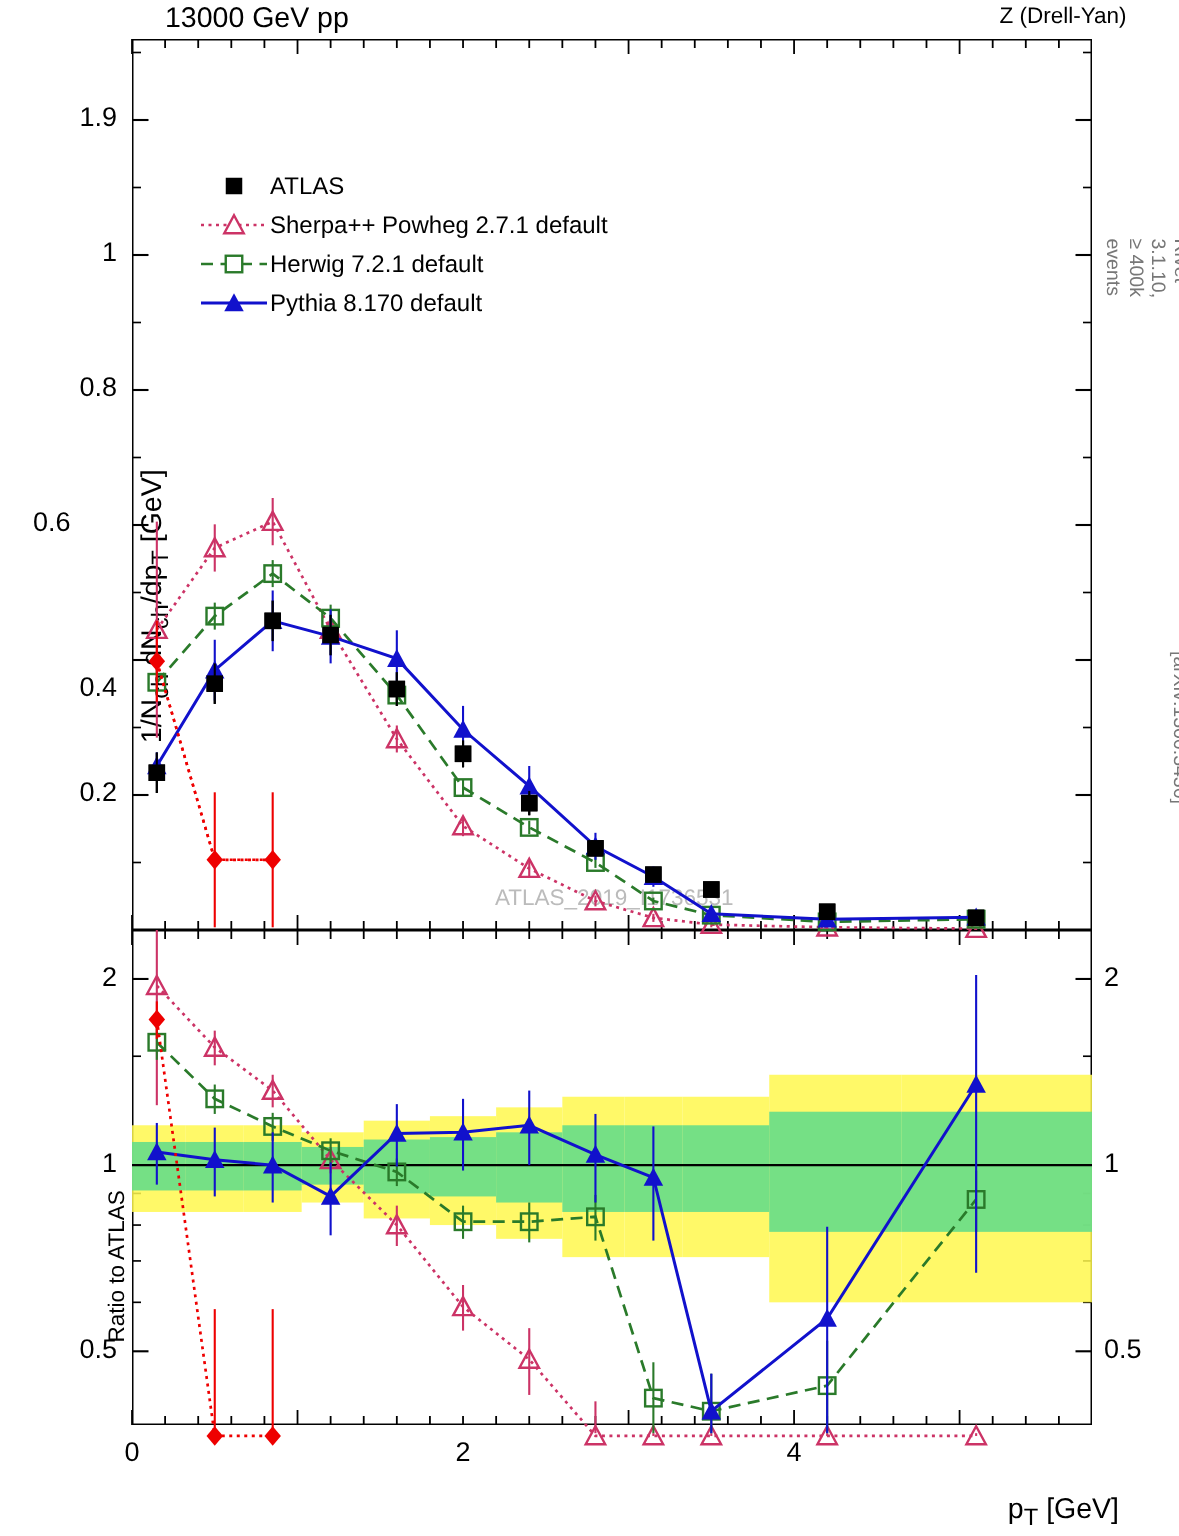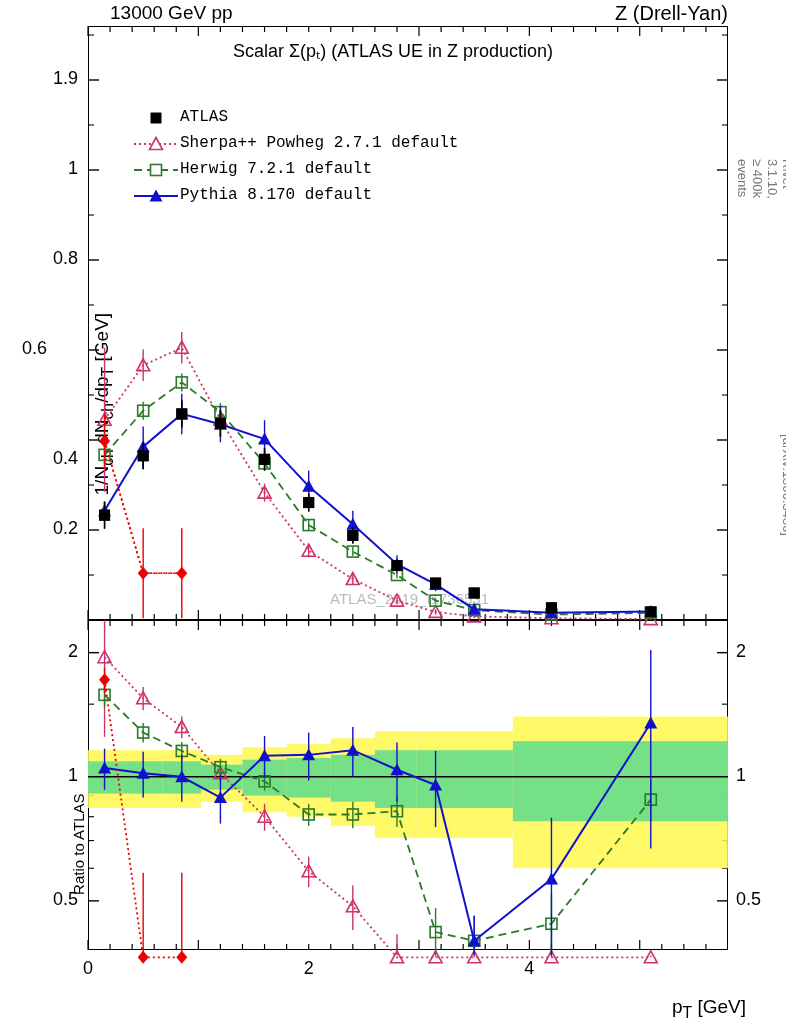--- a/index.html
+++ b/index.html
@@ -3,58 +3,57 @@
 <meta charset="utf-8">
 <style>
   html,body{margin:0;padding:0;background:#fff;}
   body{width:786px;height:1024px;font-family:"Liberation Sans",sans-serif;color:#000;}
   #root{position:relative;width:786px;height:1024px;}
   .abs{position:absolute;}
   .txt{font-size:15px;white-space:nowrap;text-align:right;}
 
   
   #hdr-left{left:110px;top:2px;font-size:19px;}
-  #hdr-right{right:58px;top:2px;font-size:20px;}
+  #hdr-right{right:35px;top:2px;font-size:15px;}
 
   
   #mainframe{left:88px;top:26px;width:640px;height:594px;border:1.6px solid #000;box-sizing:border-box;background:#fff;}
   #ratioframe{left:88px;top:620px;width:640px;height:330px;border:1.6px solid #000;box-sizing:border-box;background:#fff;}
   .ylab{position:absolute;font-size:18px;text-align:right;white-space:nowrap;}
   .xlab{position:absolute;font-size:18px;text-align:center;white-space:nowrap;}
 
   #plot-title{left:0;right:0;top:38px;text-align:center;font-size:18px;}
   #ylabel-main{left:26px;top:300px;transform:rotate(-90deg) translate(-50%,-50%);font-size:19px;}
   #ylabel-ratio{left:36px;top:785px;transform:rotate(-90deg) translate(-50%,-50%);font-size:15px;}
   #xlabel{right:40px;bottom:2px;font-size:19px;}
 
   
   .rside{position:absolute;font-size:13px;color:#777;transform-origin:50% 50%;}
   #rs1{left:744px;top:150px;}
   #rs2{left:744px;top:470px;}
 
   
   #legend{left:132px;top:108px;}
-  .legrow{display:flex;align-items:flex-start;height:26px;font-family:Liberation Mono, monospace;}
+  .legrow{display:flex;align-items:flex-end;height:26px;}
   .legmark{width:48px;display:flex;align-items:center;justify-content:center;}
   .legtext{font-size:16px;}
   svg{overflow:visible;}
   #watermark{left:330px;top:590px;font-size:15px;color:#bbb;}
 </style>
 </head>
 <body>
 
 <div id="root">
 
   <div class="abs txt" id="hdr-left">13000 GeV pp</div>
   <div class="abs txt" id="hdr-right">Z (Drell-Yan)</div>
 
   <div class="abs" id="mainframe"></div>
   <div class="abs" id="ratioframe"></div>
 
-  <div class="abs" id="plot-title">Scalar Σ(pₜ) (ATLAS UE in Z production)</div>
 
   <div class="abs" id="ylabel-main">
     1/N<sub>ch</sub>&nbsp;dN<sub>ch</sub>/dp<sub>T</sub> [GeV]
   </div>
   <div class="abs" id="ylabel-ratio">Ratio to ATLAS</div>
   <div class="abs" id="xlabel">p<sub>T</sub> [GeV]</div>
 
   <div class="rside" id="rs1" style="transform:rotate(90deg);">Rivet 3.1.10, ≥ 400k events</div>
   <div class="rside" id="rs2" style="transform:rotate(90deg);">mcplots.cern.ch [arXiv:1306.3436]</div>
 

